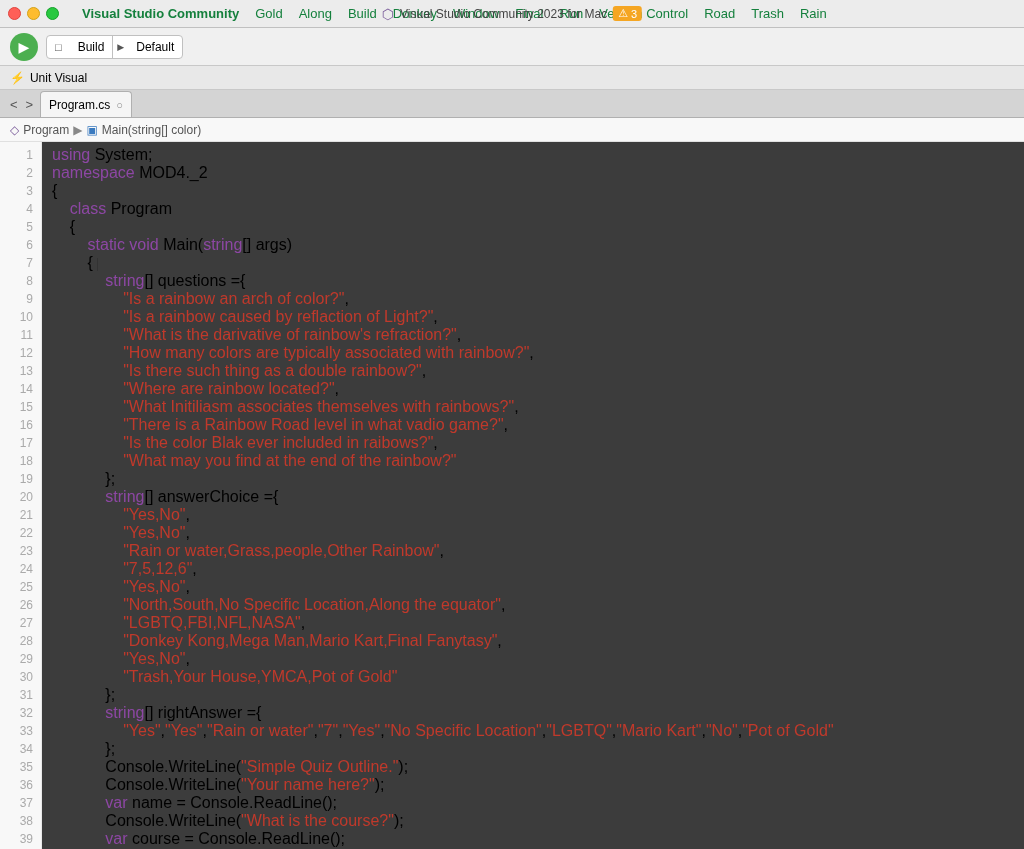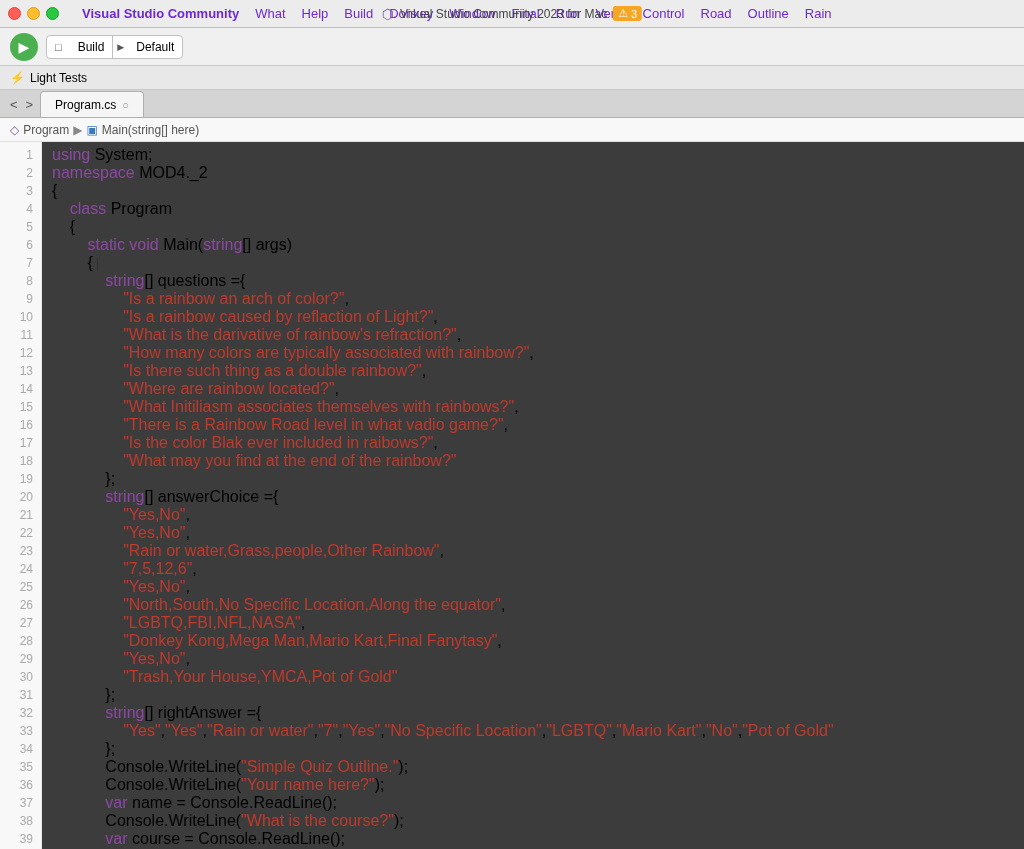--- a/index.html
+++ b/index.html
@@ -19,21 +19,21 @@
     .traffic-light {
       width: 13px; height: 13px; border-radius: 50%; cursor: pointer;
     }
     .traffic-light.close { background: #ff5f57; border: 1px solid #e0443e; }
     .traffic-light.minimize { background: #febc2e; border: 1px solid #d4a217; }
     .traffic-light.maximize { background: #28c840; border: 1px solid #14a129; }
 
     .apple-icon { margin: 0 8px; font-size: 15px; }
 
     .menu-bar { display: flex; align-items: center; gap: 2px; font-size: 13px; flex: 1; }
-    .menu-item { padding: 2px 7px; cursor: pointer; border-radius: 3px; color: #6d28d9; }
+    .menu-item { padding: 2px 7px; cursor: pointer; border-radius: 3px; color: #15803d; }
     .menu-app-name { font-weight: bold; }
 
     .titlebar-center {
       position: absolute;
       left: 50%;
       transform: translateX(-50%);
       display: flex;
       align-items: center;
       gap: 6px;
       font-size: 12px;
@@ -86,21 +86,21 @@
       border-bottom: 1px solid #c8c8c8;
       font-size: 12px;
     }
     .lightning { color: #e8a000; }
 
     .tab {
       background: #f5f5f5;
       border: 1px solid #b0b0b0;
       border-bottom: none;
       border-radius: 4px 4px 0 0;
-      padding: 4px 14px;
+      padding: 4px 8px;
       font-size: 12px;
       display: flex;
       align-items: center;
       gap: 6px;
       cursor: pointer;
       height: 26px;
     }
     .tab .close-tab { font-size: 11px; color: #888; cursor: pointer; }
 
     
@@ -152,30 +152,30 @@
 
 <div class="titlebar">
   <div class="traffic-lights">
     <div class="traffic-light close"></div>
     <div class="traffic-light minimize"></div>
     <div class="traffic-light maximize"></div>
   </div>
   <span class="apple-icon"></span>
   <div class="menu-bar">
     <span class="menu-item menu-app-name">Visual Studio Community</span>
-    <span class="menu-item">What</span>
-    <span class="menu-item">Help</span>
+    <span class="menu-item">Gold</span>
+    <span class="menu-item">Along</span>
     <span class="menu-item">Build</span>
     <span class="menu-item">Donkey</span>
     <span class="menu-item">Window</span>
     <span class="menu-item">Final</span>
     <span class="menu-item">Run</span>
     <span class="menu-item">Version Control</span>
     <span class="menu-item">Road</span>
-    <span class="menu-item">Outline</span>
+    <span class="menu-item">Trash</span>
     <span class="menu-item">Rain</span>
   </div>
   <div class="titlebar-center">
     <span class="titlebar-icon">⬡</span>
     <span>Visual Studio Community 2023 for Mac</span>
     <div class="warning-badge">
       <span>⚠</span>
       <span>3</span>
     </div>
   </div>
@@ -189,40 +189,40 @@
     </span>
     <span class="part">Build</span>
     <span class="sep"></span>
     <span style="font-size:9px; padding:0 4px; color:#555;">▶</span>
     <span class="part">Default</span>
   </div>
 </div>
 
 <div class="unit-tests-bar">
   <span class="lightning">⚡</span>
-  <span>Light Tests</span>
+  <span>Unit Visual</span>
 </div>
 
 <div style="position:relative; display:flex; align-items:flex-end; background:#d4d4d4; height:28px; border-bottom:1px solid #b0b0b0; padding-left:40px;">
   <div style="position:absolute; left:8px; bottom:5px; display:flex; gap:4px;">
     <button class="nav-arrow">&lt;</button>
     <button class="nav-arrow">&gt;</button>
   </div>
   <div class="tab">
     <span>Program.cs</span>
     <span class="close-tab">○</span>
   </div>
 </div>
 
 <div class="breadcrumb">
   <span style="color:#7a5c9a;">◇</span>
   <span>Program</span>
   <span class="breadcrumb-sep">▶</span>
   <span style="color:#3a7abf;">▣</span>
-  <span>Main(string[] here)</span>
+  <span>Main(string[] color)</span>
 </div>
 
 <div class="editor-main">
   <div class="line-numbers" id="line-nums">1
 2
 3
 4
 5
 6
 7

